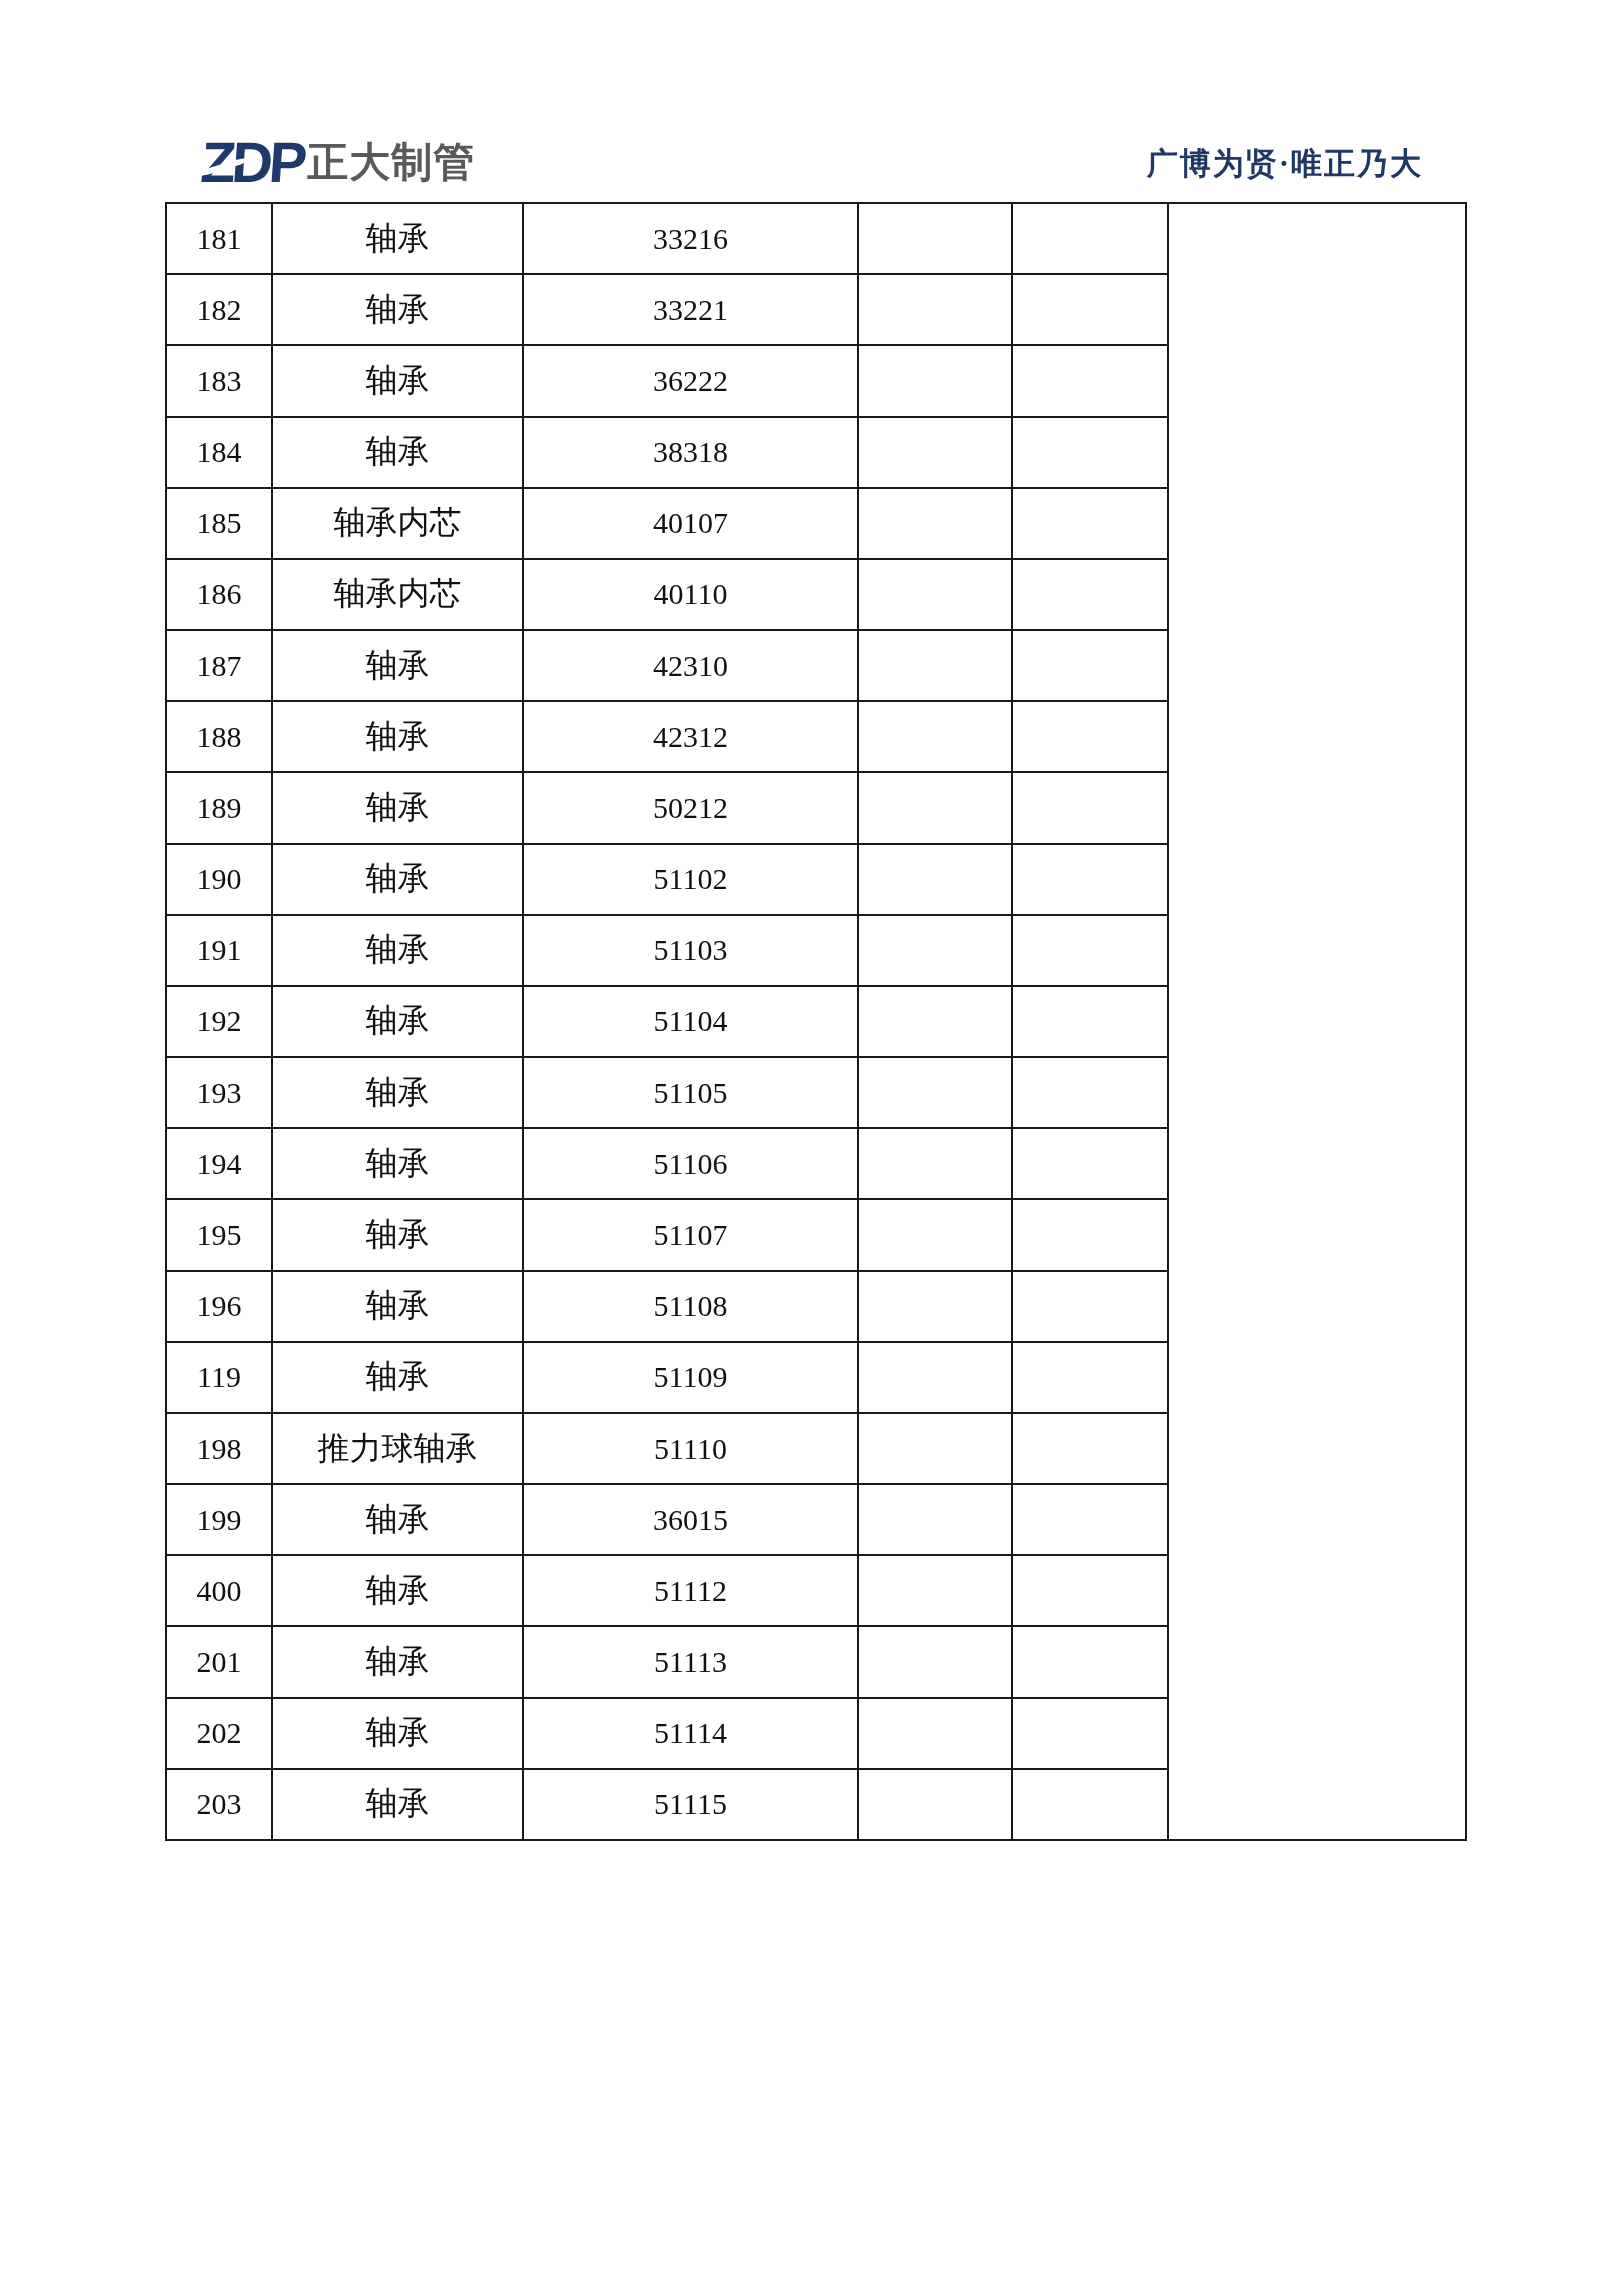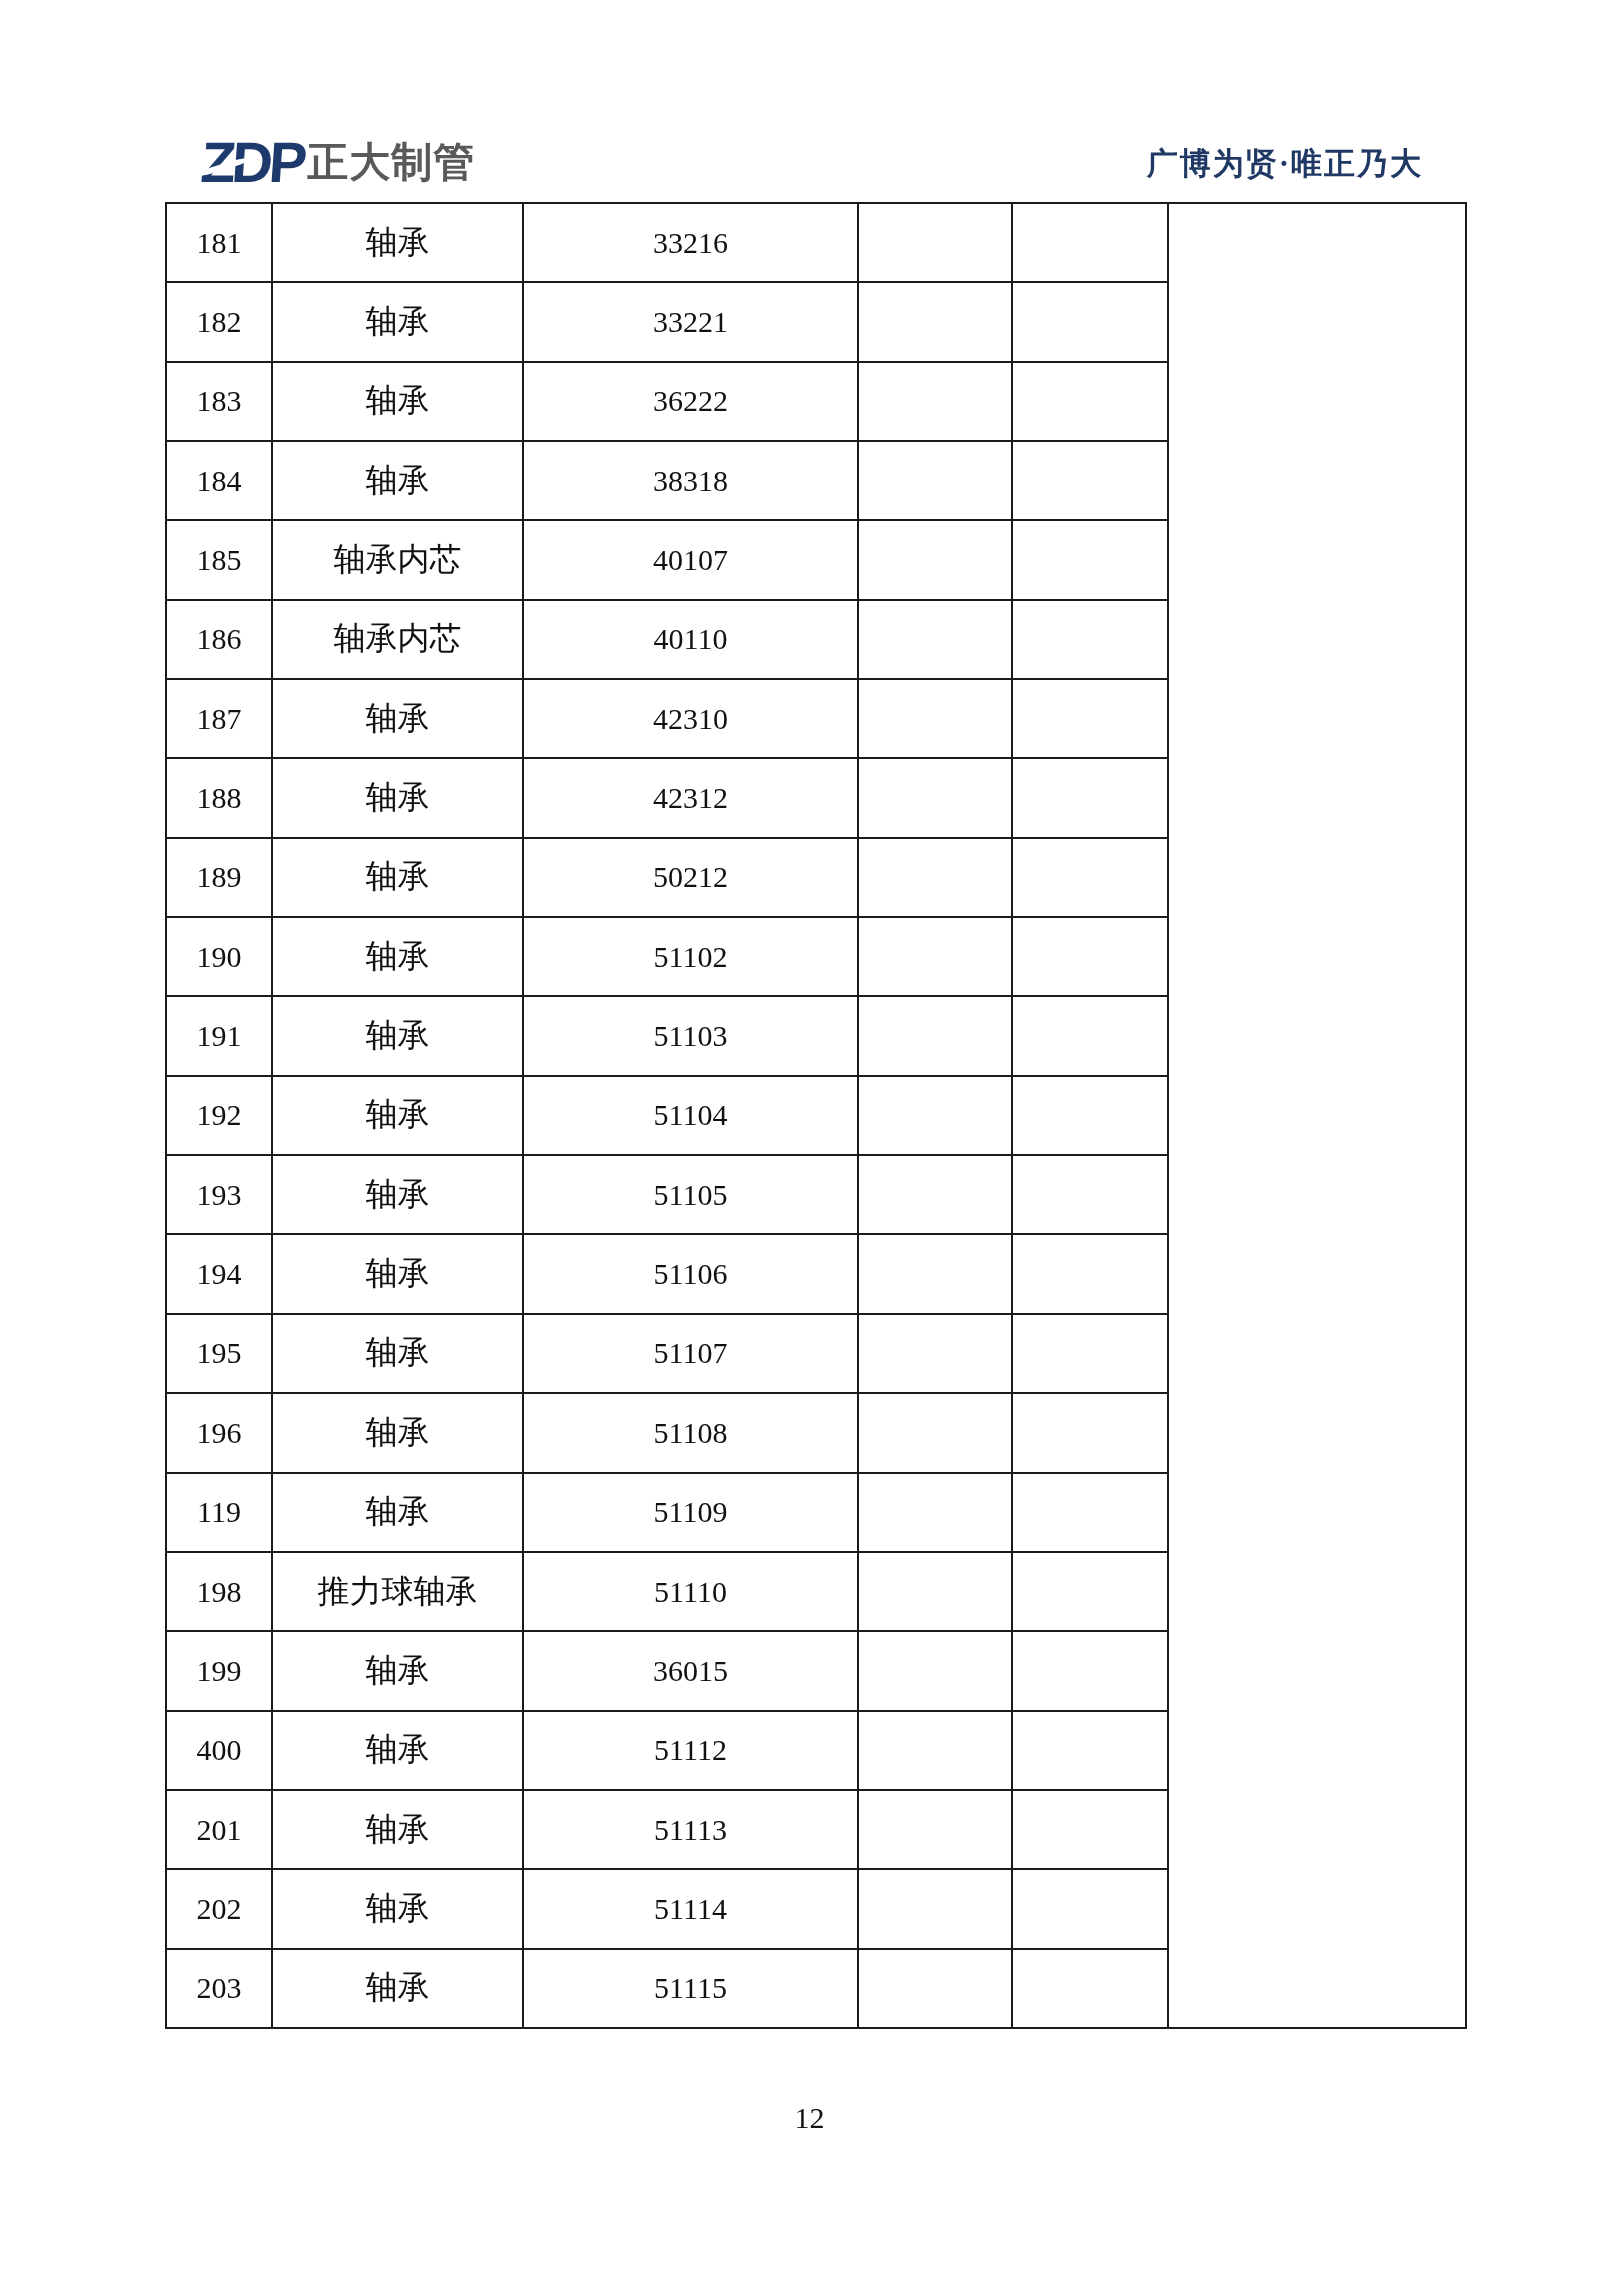--- a/index.html
+++ b/index.html
@@ -76,21 +76,21 @@
     color: #1f3864;
     white-space: nowrap;
   }
 
   
   table.parts {
     position: absolute;
     left: 165px;
     top: 202px;
     width: 1300px;
-    height: 1827px;
+    height: 1639px;
     border-collapse: collapse;
     table-layout: fixed;
     border: 2.9px solid #1a1a1a;
   }
   table.parts td {
     border: 2px solid #1a1a1a;
     text-align: center;
     vertical-align: middle;
     padding: 0;
     overflow: hidden;
@@ -309,16 +309,15 @@
         <tr>
           <td class="cell-index">203</td>
           <td class="cell-name">轴承</td>
           <td class="cell-code">51115</td>
           <td class="cell-empty"></td>
           <td class="cell-empty"></td>
         </tr>
       </tbody>
   </table>
 
-  <div class="page-number">12</div>
 
 </div>
 
 
 </body></html>

